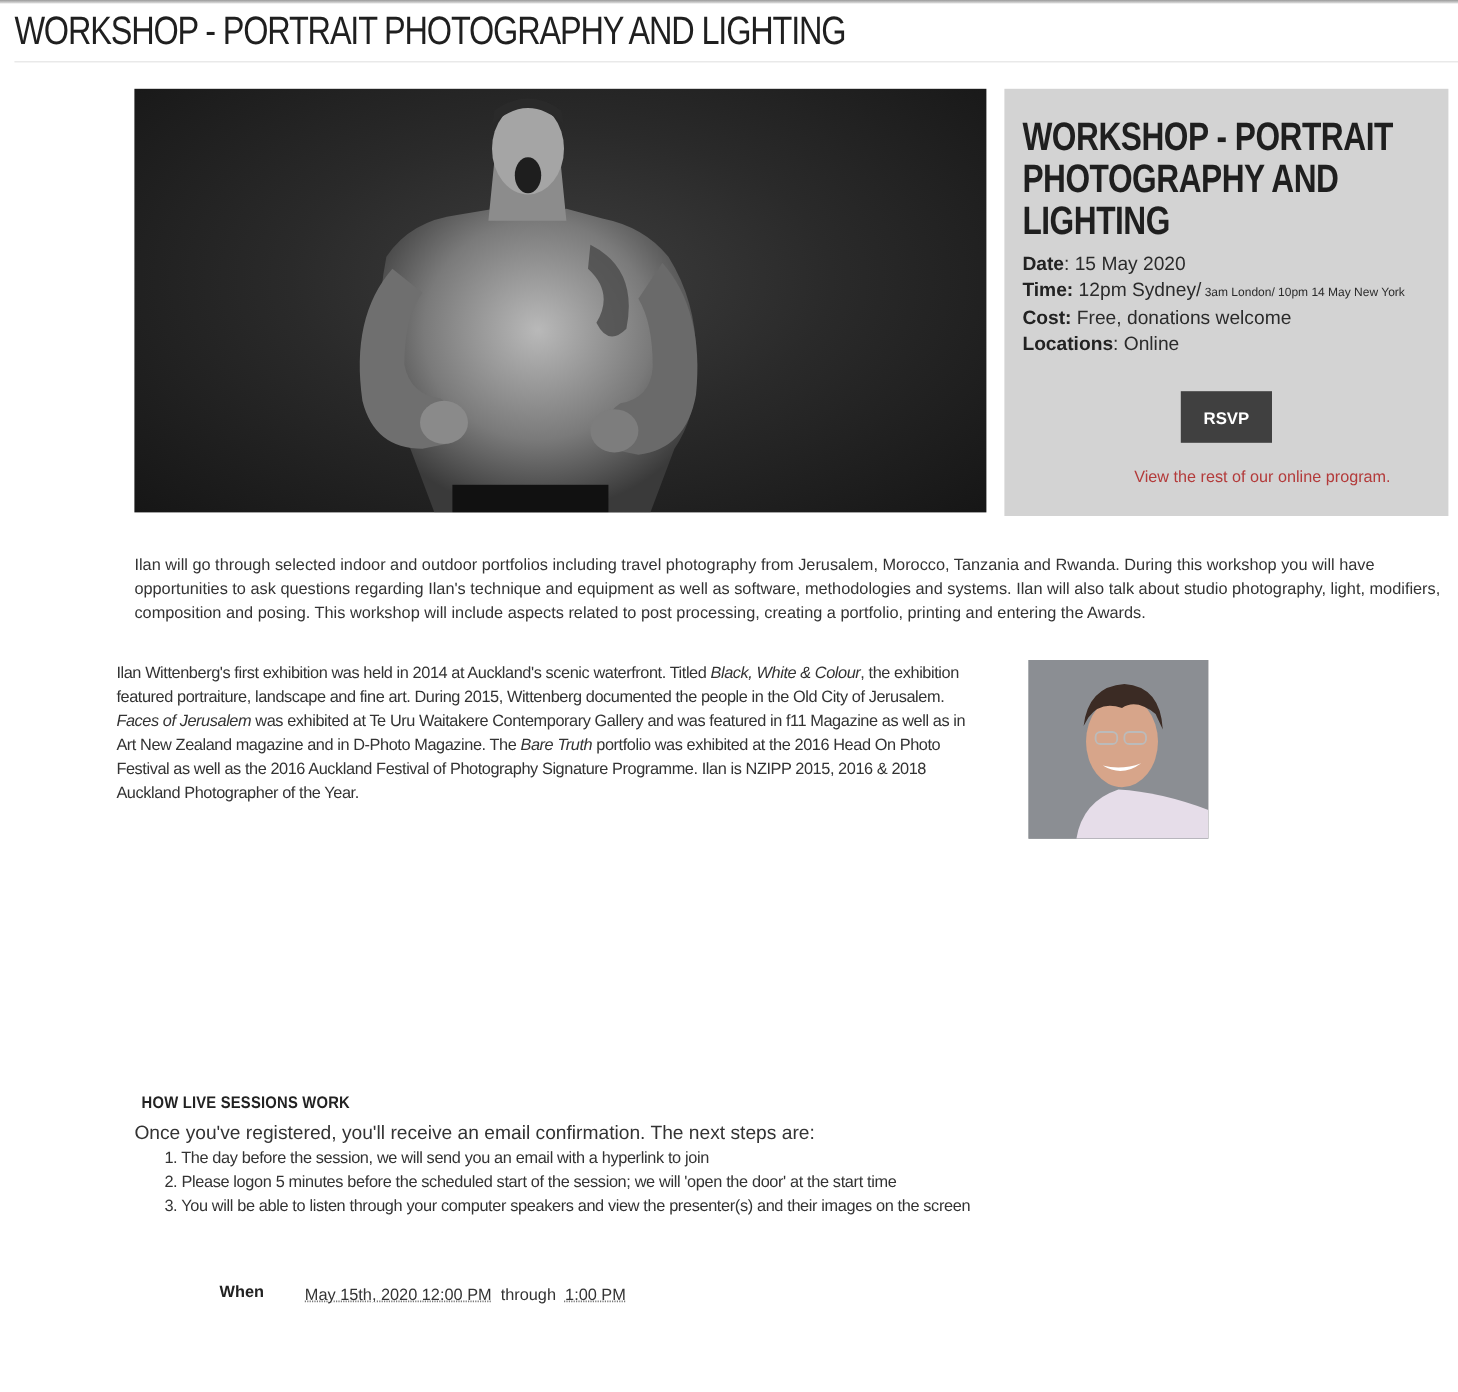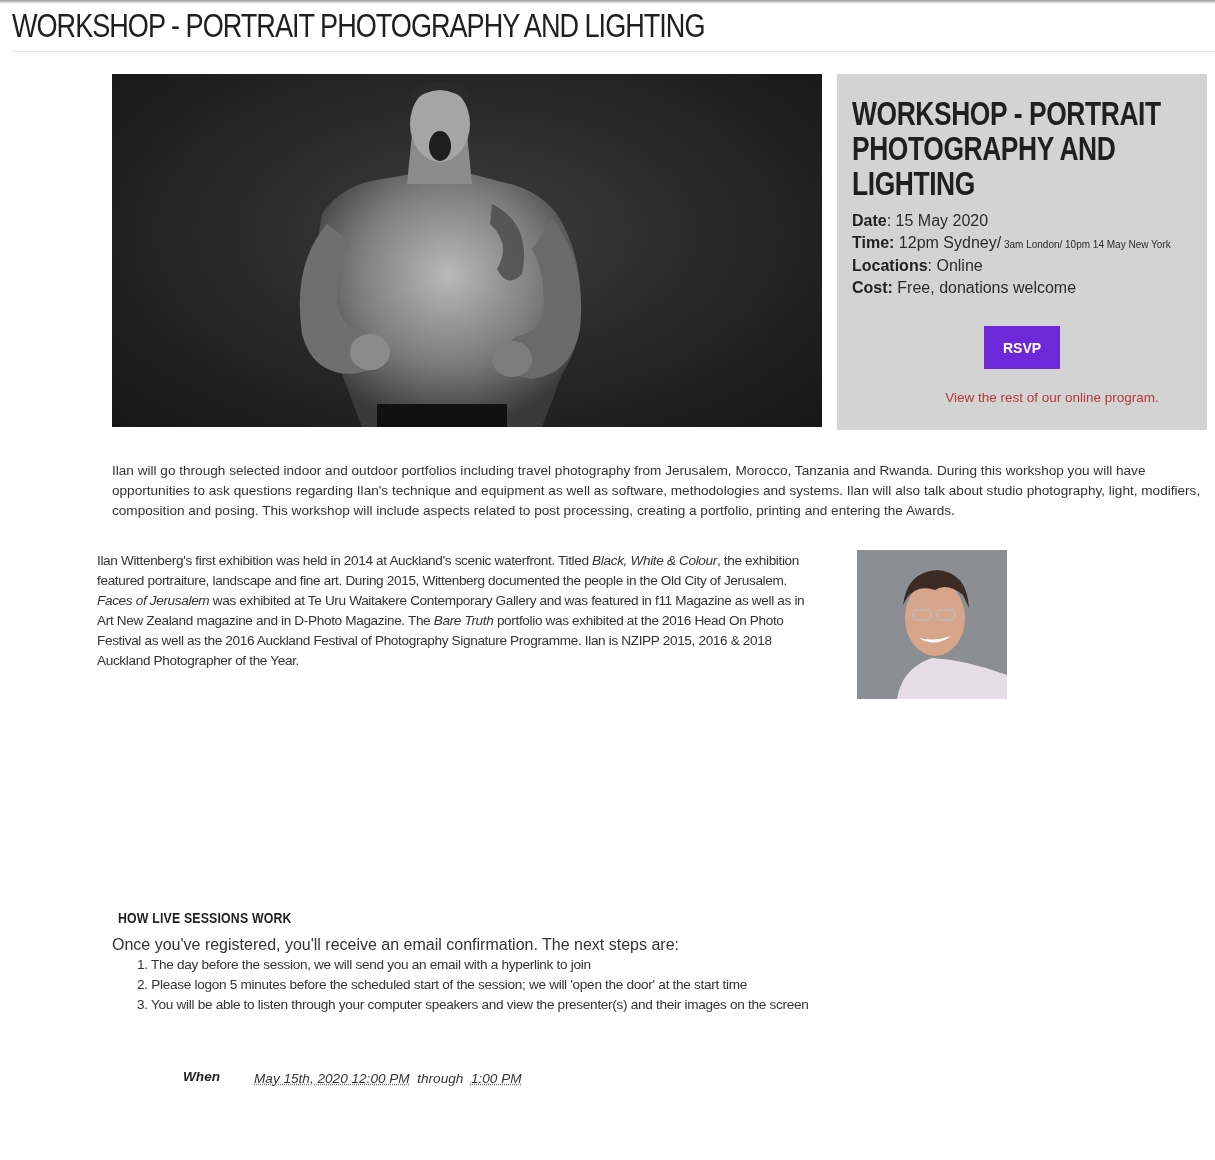--- a/index.html
+++ b/index.html
@@ -24,21 +24,21 @@
     
     .info { position: absolute; left: 837px; top: 74px; width: 370px; height: 356px; background: #d3d3d3; }
     .info-title { position: absolute; left: 15px; top: 22px; width: 340px;
       font-family: "Liberation Sans", sans-serif; font-size: 33px; line-height: 35px;
       color: #1f1f1f; transform: scaleX(0.8); transform-origin: left top; width: 420px;
       letter-spacing: -0.5px; }
     .info-details { position: absolute; left: 15px; top: 136px; font-size: 16px; line-height: 21.5px; color: #2b2b2b; }
     .info-details b { color: #222; }
     .info-details .small { font-size: 10px; }
     .rsvp { position: absolute; left: 147px; top: 252px; width: 76px; height: 43px;
-      background: #6d28d9; color: #ffffff; font-weight: bold; font-size: 14px;
+      background: #404040; color: #ffffff; font-weight: bold; font-size: 14px;
       display: flex; align-items: center; justify-content: center; cursor: pointer; border: none; }
     .program-link { position: absolute; left: 0; top: 316px; width: 430px; text-align: center;
       font-size: 13.5px; color: #b33a3a; text-decoration: none; cursor: pointer; }
 
     
     .desc { position: absolute; left: 112px; top: 461px; width: 1090px;
       font-size: 13.6px; line-height: 20px; color: #333; }
 
     .bio { position: absolute; left: 97px; top: 551px; width: 725px;
       font-size: 13.6px; line-height: 20px; color: #333; letter-spacing: -0.35px; }
@@ -104,24 +104,24 @@
 <aside class="info">
   <h2 class="info-title">WORKSHOP - PORTRAIT PHOTOGRAPHY AND LIGHTING</h2>
   <div class="info-details">
     <div>
       <b>Date</b><span>: 15 May 2020</span>
     </div>
     <div>
       <b>Time:</b><span> 12pm Sydney/</span><span class="small"> 3am London/ 10pm 14 May New York</span>
     </div>
     <div>
-      <b>Locations</b><span>: Online</span>
+      <b>Cost:</b><span> Free, donations welcome</span>
     </div>
     <div>
-      <b>Cost:</b><span> Free, donations welcome</span>
+      <b>Locations</b><span>: Online</span>
     </div>
   </div>
   <button class="rsvp">RSVP</button>
   <a class="program-link">View the rest of our online program.</a>
 </aside>
 
 <p class="desc">Ilan will go through selected indoor and outdoor portfolios including travel photography from Jerusalem, Morocco, Tanzania and Rwanda. During this workshop you will have opportunities to ask questions regarding Ilan's technique and equipment as well as software, methodologies and systems. Ilan will also talk about studio photography, light, modifiers, composition and posing. This workshop will include aspects related to post processing, creating a portfolio, printing and entering the Awards.</p>
 
 <p class="bio"><span>Ilan Wittenberg's first exhibition was held in 2014 at Auckland's scenic waterfront. Titled </span><i>Black, White &amp; Colour</i><span>, the exhibition featured portraiture, landscape and fine art. During 2015, Wittenberg documented the people in the Old City of Jerusalem. </span><i>Faces of Jerusalem</i><span> was exhibited at Te Uru Waitakere Contemporary Gallery and was featured in f11 Magazine as well as in Art New Zealand magazine and in D-Photo Magazine. The </span><i>Bare Truth</i><span> portfolio was exhibited at the 2016 Head On Photo Festival as well as the 2016 Auckland Festival of Photography Signature Programme. Ilan is NZIPP 2015, 2016 &amp; 2018 Auckland Photographer of the Year.</span></p>
 
@@ -139,21 +139,21 @@
 
 <h3 class="how-heading">HOW LIVE SESSIONS WORK</h3>
 <p class="how-intro">Once you've registered, you'll receive an email confirmation. The next steps are:</p>
 <ol class="steps">
   <li>1. The day before the session, we will send you an email with a hyperlink to join</li>
   <li>2. Please logon 5 minutes before the scheduled start of the session; we will 'open the door' at the start time</li>
   <li>3. You will be able to listen through your computer speakers and view the presenter(s) and their images on the screen</li>
 </ol>
 
 <div class="meta-table">
-  <div class="meta-row" style="margin-bottom:18px;font-style:italic;">
+  <div class="meta-row" style="margin-bottom:18px;">
     <div class="meta-label">When</div>
     <div class="meta-value">
       <abbr class="dt">May 15th, 2020 12:00 PM</abbr>
       &nbsp;<span>through</span>&nbsp;
       <abbr class="dt">1:00 PM</abbr>
     </div>
   </div>
 </div>
 
 </body></html>

